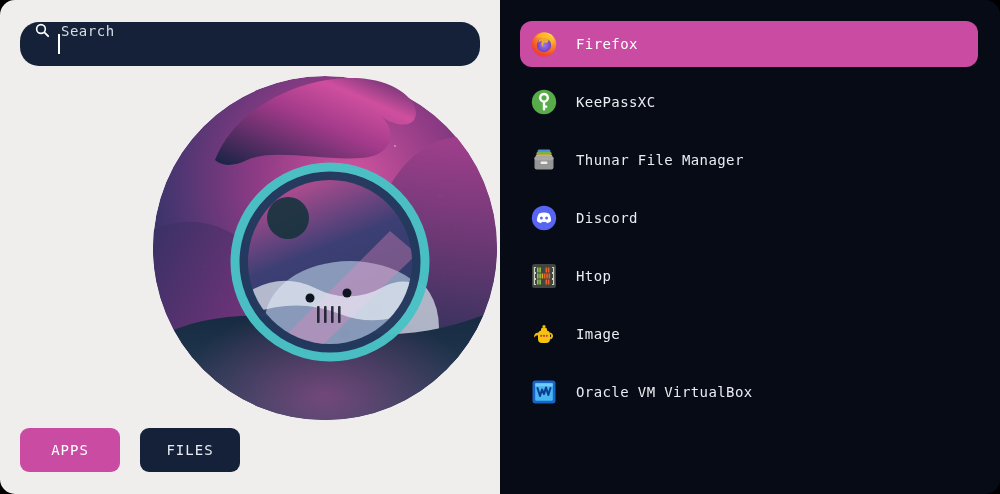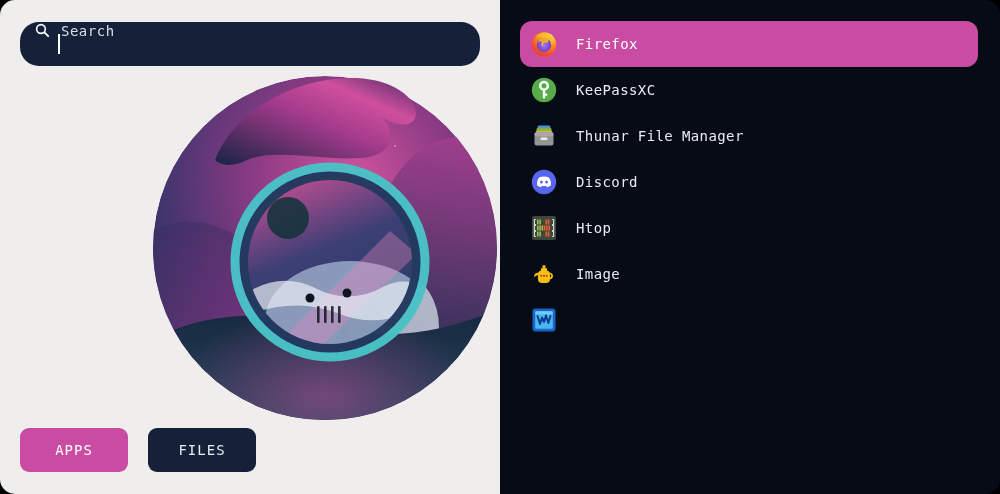--- a/index.html
+++ b/index.html
@@ -18,24 +18,24 @@
   .search-bar{position:absolute;left:20px;top:22px;width:460px;height:44px;background:var(--navy);border-radius:19px;display:flex;align-items:flex-start;padding:0 14px}
   .search-icon{width:17px;height:17px;flex:none;display:flex}
   .search-icon svg{width:100%;height:100%}
   .caret{position:absolute;left:38px;top:12px;width:2px;height:20px;background:#fff}
   .search-input{flex:1;background:transparent;border:none;outline:none;color:#fff;font-family:"DejaVu Sans Mono",monospace;font-size:14px;margin-left:8px;letter-spacing:.5px}
   .search-input::placeholder{color:#d9dde3;opacity:1}
 
   .illustration{position:absolute;left:145px;top:66px;width:360px;height:356px;pointer-events:none}
 
   .mode-row{position:absolute;left:20px;bottom:22px;display:flex;gap:20px}
-  .mode-btn{width:108px;height:44px;border:none;border-radius:9px;background:var(--navy);color:var(--text);font-family:"DejaVu Sans Mono",monospace;font-size:14px;letter-spacing:1px;cursor:pointer;display:flex;align-items:center;justify-content:center}
+  .mode-btn{width:100px;height:44px;border:none;border-radius:9px;background:var(--navy);color:var(--text);font-family:"DejaVu Sans Mono",monospace;font-size:14px;letter-spacing:1px;cursor:pointer;display:flex;align-items:center;justify-content:center}
   .mode-btn.active{background:var(--accent);color:#fff}
 
-  .app-item{display:flex;align-items:center;height:46px;border-radius:12px;padding:0 10px;cursor:pointer}
+  .app-item{display:flex;align-items:center;height:46px;border-radius:12px;margin-bottom:12px;padding:0 10px;cursor:pointer}
   .app-item.selected{background:var(--accent)}
   .app-icon{width:28px;height:28px;flex:none;display:flex}
   .app-icon svg{width:100%;height:100%}
   .app-label{margin-left:18px;font-size:14px;color:var(--text);letter-spacing:.4px;white-space:nowrap}
   .app-item.selected .app-label{color:#fff}
 </style>
 </head>
 <body>
 
 <div class="window">
@@ -265,15 +265,16 @@
 
   <div class="app-item">
     <span class="app-icon">
           <svg viewBox="0 0 28 28">
             <rect x="2.5" y="2.5" width="23" height="23" rx="3" fill="#1964c7"></rect>
             <rect x="5.2" y="5.2" width="17.6" height="17.6" rx="1.5" fill="#49b8f2"></rect>
             <rect x="5.2" y="5.2" width="17.6" height="3" fill="#7fd0f7" opacity="0.8"></rect>
             <path d="M7.5 10 L10 18 L12 11.5 L14 16 L16 9.5 L18.3 17 L20.5 10" stroke="#0c3e8f" stroke-width="2" fill="none" stroke-linejoin="round" stroke-linecap="round"></path>
           </svg>
         </span>
+    <span class="app-label">Oracle VM VirtualBox</span>
   </div>
 </div>
 </div>
 
 </body></html>

